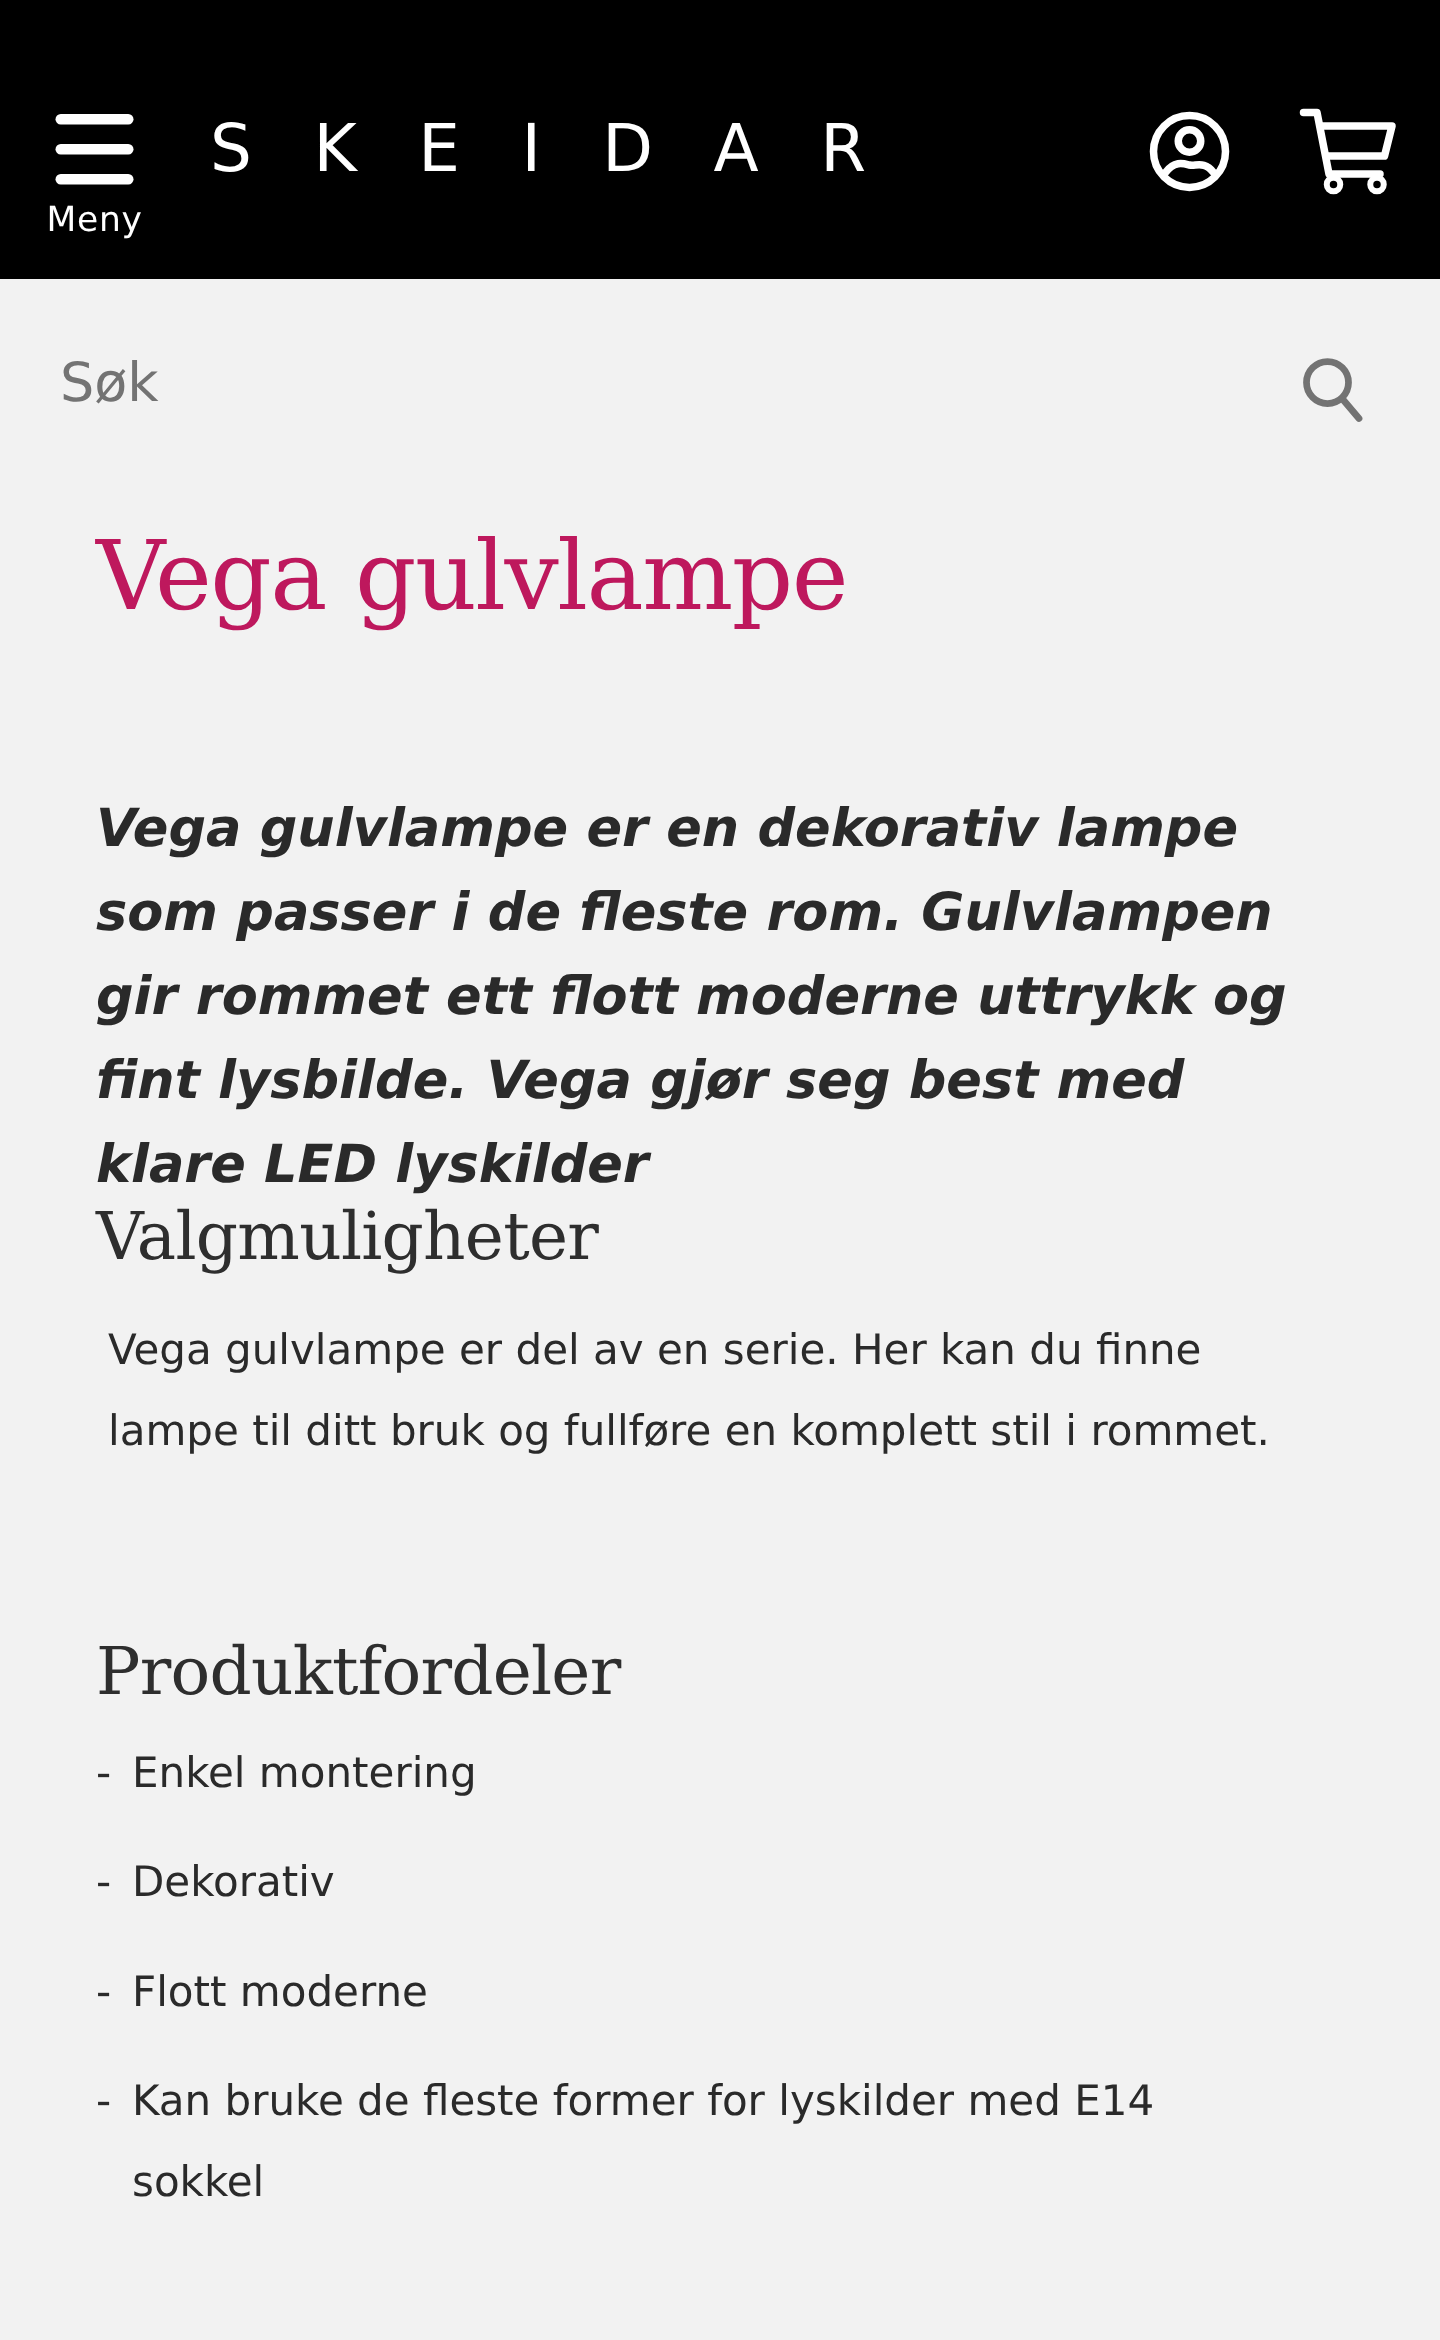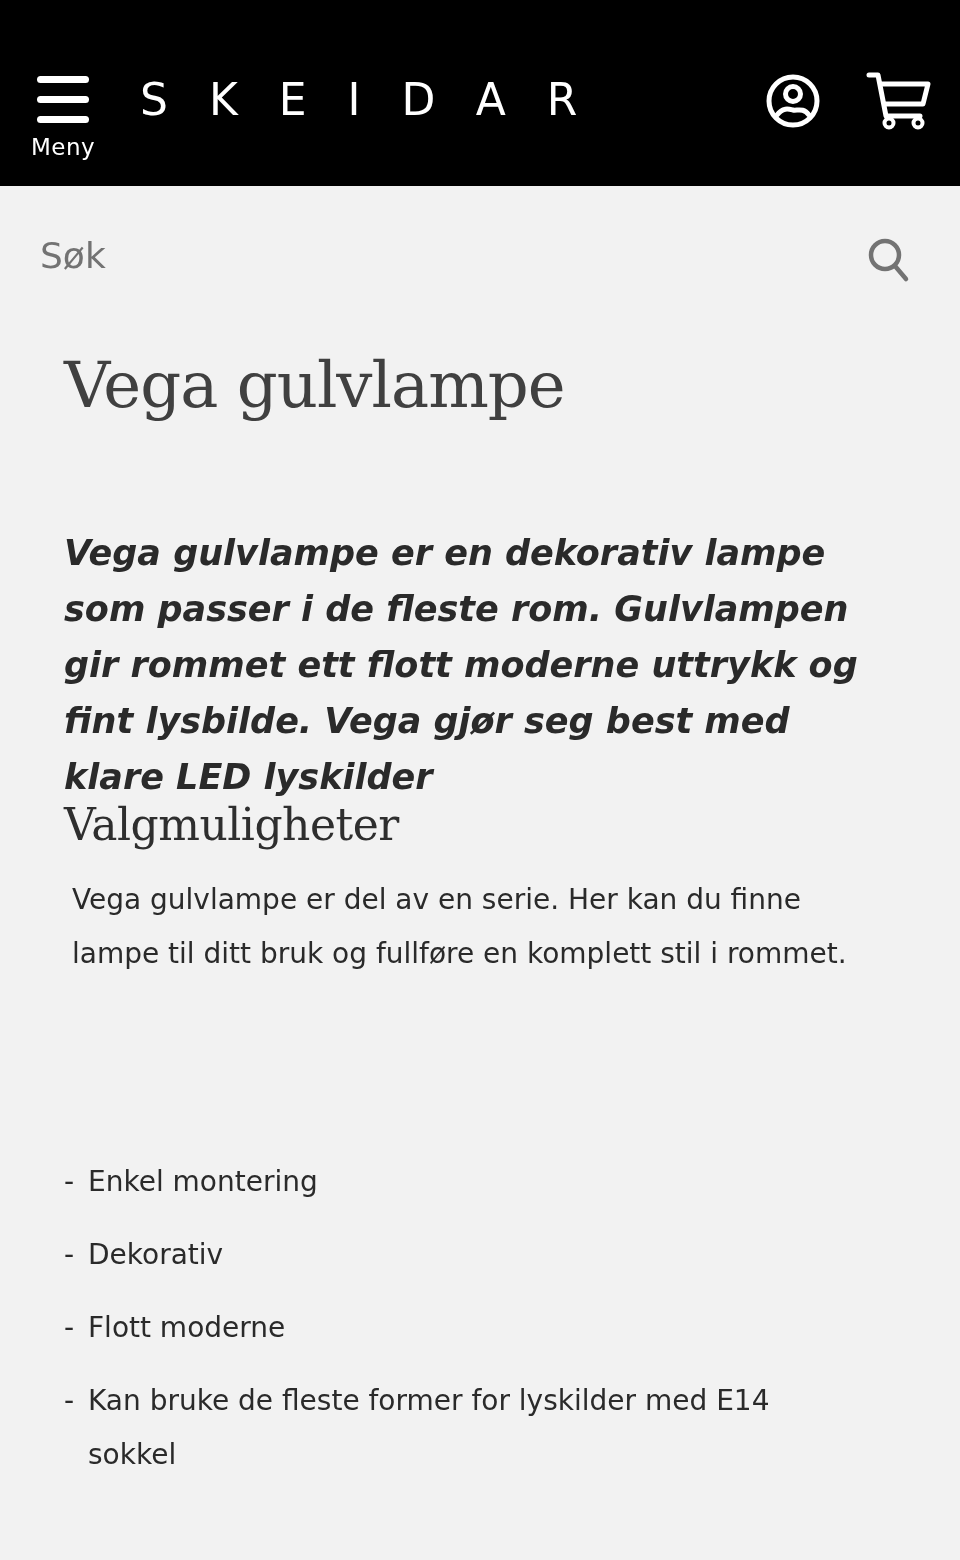--- a/index.html
+++ b/index.html
@@ -120,21 +120,21 @@
       position: absolute;
       left: 64px;
       top: 330px;
       width: 800px;
     }
     .page-title {
       font-family: "DejaVu Serif", serif;
       font-weight: normal;
       font-size: 64px;
       line-height: 110px;
-      color: #404040;
+      color: #be185d;
       margin: 0;
       letter-spacing: -1px;
       transform-origin: left top;
     }
     .intro {
       position: absolute;
       left: 0;
       top: 195px;
       width: 800px;
       font-family: "DejaVu Sans", sans-serif;
@@ -242,20 +242,21 @@
 </div>
 
 <main class="content">
   <h1 class="page-title">Vega gulvlampe</h1>
 
   <p class="intro">Vega gulvlampe er en dekorativ lampe som passer i de fleste rom. Gulvlampen gir rommet ett flott moderne uttrykk og fint lysbilde. Vega gjør seg best med klare LED lyskilder</p>
 
   <h2 class="section-heading h-valg">Valgmuligheter</h2>
   <p class="p-valg">Vega gulvlampe er del av en serie. Her kan du finne lampe til ditt bruk og fullføre en komplett stil i rommet.</p>
 
+  <h2 class="section-heading h-prod">Produktfordeler</h2>
   <ul class="benefits">
     <li>
       <span class="dash">-</span>
       <span>Enkel montering</span>
     </li>
     <li>
       <span class="dash">-</span>
       <span>Dekorativ</span>
     </li>
     <li>

